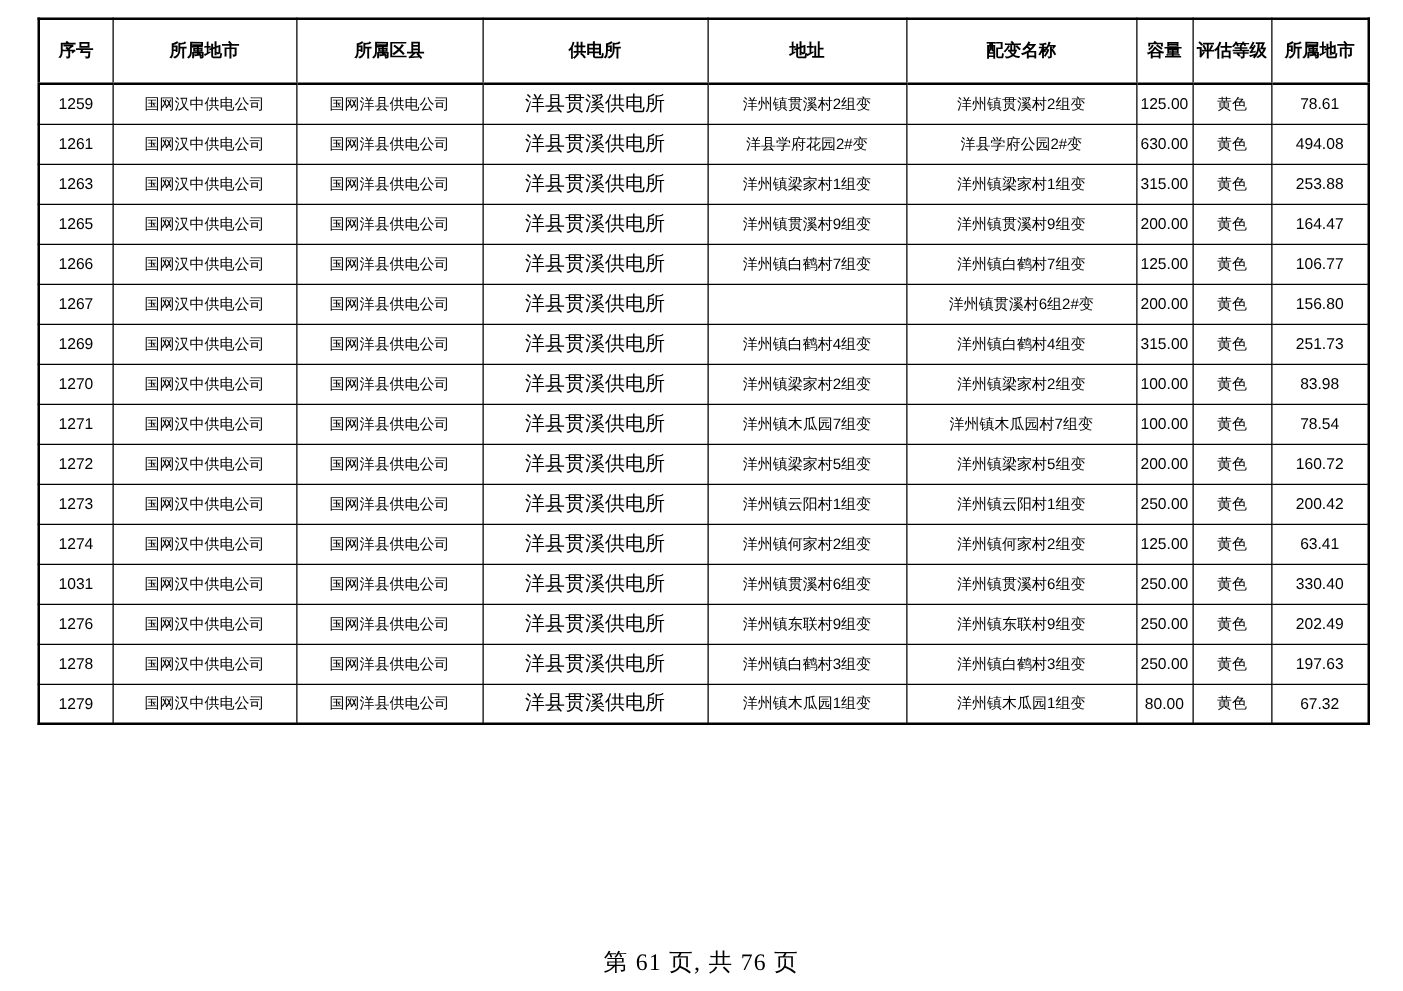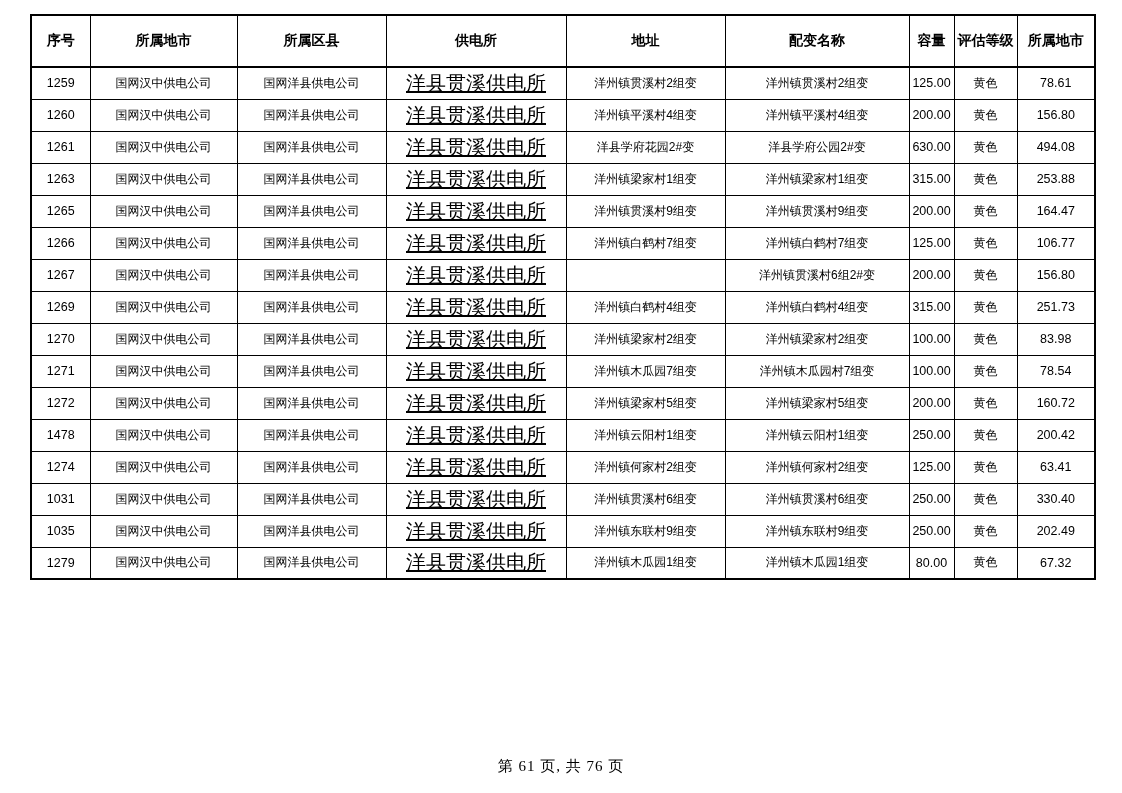--- a/index.html
+++ b/index.html
@@ -43,36 +43,35 @@
     border-bottom: 2px solid #000000;
   }
   table.data-table tbody tr {
     height: 32px;
   }
   table.data-table tbody td {
     font-size: 12px;
     font-weight: normal;
   }
   table.data-table tbody td.col-station {
-    font-size: 20px;
-    text-decoration: underline;
+    font-size: 16px;
   }
   table.data-table tbody td.col-serial,
   table.data-table tbody td.col-capacity,
   table.data-table tbody td.col-open_capacity {
     font-size: 12.5px;
   }
   .footer {
     position: absolute;
     top: 757px;
     left: 0;
     width: 100%;
     text-align: center;
     font-family: "Liberation Serif", serif;
-    font-size: 15px;
+    font-size: 19px;
     letter-spacing: 1px;
     color: #000000;
   }
 </style>
 </head>
 <body>
 
 <div class="page">
   <table class="data-table">
     <colgroup id="cols">
@@ -105,31 +104,20 @@
           <td class="col-city">国网汉中供电公司</td>
           <td class="col-county">国网洋县供电公司</td>
           <td class="col-station">洋县贯溪供电所</td>
           <td class="col-address">洋州镇贯溪村2组变</td>
           <td class="col-transformer">洋州镇贯溪村2组变</td>
           <td class="col-capacity">125.00</td>
           <td class="col-grade">黄色</td>
           <td class="col-open_capacity">78.61</td>
         </tr>
         <tr>
-          <td class="col-serial">1260</td>
-          <td class="col-city">国网汉中供电公司</td>
-          <td class="col-county">国网洋县供电公司</td>
-          <td class="col-station">洋县贯溪供电所</td>
-          <td class="col-address">洋州镇平溪村4组变</td>
-          <td class="col-transformer">洋州镇平溪村4组变</td>
-          <td class="col-capacity">200.00</td>
-          <td class="col-grade">黄色</td>
-          <td class="col-open_capacity">156.80</td>
-        </tr>
-        <tr>
           <td class="col-serial">1261</td>
           <td class="col-city">国网汉中供电公司</td>
           <td class="col-county">国网洋县供电公司</td>
           <td class="col-station">洋县贯溪供电所</td>
           <td class="col-address">洋县学府花园2#变</td>
           <td class="col-transformer">洋县学府公园2#变</td>
           <td class="col-capacity">630.00</td>
           <td class="col-grade">黄色</td>
           <td class="col-open_capacity">494.08</td>
         </tr>
@@ -215,21 +203,21 @@
           <td class="col-city">国网汉中供电公司</td>
           <td class="col-county">国网洋县供电公司</td>
           <td class="col-station">洋县贯溪供电所</td>
           <td class="col-address">洋州镇梁家村5组变</td>
           <td class="col-transformer">洋州镇梁家村5组变</td>
           <td class="col-capacity">200.00</td>
           <td class="col-grade">黄色</td>
           <td class="col-open_capacity">160.72</td>
         </tr>
         <tr>
-          <td class="col-serial">1478</td>
+          <td class="col-serial">1273</td>
           <td class="col-city">国网汉中供电公司</td>
           <td class="col-county">国网洋县供电公司</td>
           <td class="col-station">洋县贯溪供电所</td>
           <td class="col-address">洋州镇云阳村1组变</td>
           <td class="col-transformer">洋州镇云阳村1组变</td>
           <td class="col-capacity">250.00</td>
           <td class="col-grade">黄色</td>
           <td class="col-open_capacity">200.42</td>
         </tr>
         <tr>
@@ -248,29 +236,40 @@
           <td class="col-city">国网汉中供电公司</td>
           <td class="col-county">国网洋县供电公司</td>
           <td class="col-station">洋县贯溪供电所</td>
           <td class="col-address">洋州镇贯溪村6组变</td>
           <td class="col-transformer">洋州镇贯溪村6组变</td>
           <td class="col-capacity">250.00</td>
           <td class="col-grade">黄色</td>
           <td class="col-open_capacity">330.40</td>
         </tr>
         <tr>
-          <td class="col-serial">1035</td>
+          <td class="col-serial">1276</td>
           <td class="col-city">国网汉中供电公司</td>
           <td class="col-county">国网洋县供电公司</td>
           <td class="col-station">洋县贯溪供电所</td>
           <td class="col-address">洋州镇东联村9组变</td>
           <td class="col-transformer">洋州镇东联村9组变</td>
           <td class="col-capacity">250.00</td>
           <td class="col-grade">黄色</td>
           <td class="col-open_capacity">202.49</td>
+        </tr>
+        <tr>
+          <td class="col-serial">1278</td>
+          <td class="col-city">国网汉中供电公司</td>
+          <td class="col-county">国网洋县供电公司</td>
+          <td class="col-station">洋县贯溪供电所</td>
+          <td class="col-address">洋州镇白鹤村3组变</td>
+          <td class="col-transformer">洋州镇白鹤村3组变</td>
+          <td class="col-capacity">250.00</td>
+          <td class="col-grade">黄色</td>
+          <td class="col-open_capacity">197.63</td>
         </tr>
         <tr>
           <td class="col-serial">1279</td>
           <td class="col-city">国网汉中供电公司</td>
           <td class="col-county">国网洋县供电公司</td>
           <td class="col-station">洋县贯溪供电所</td>
           <td class="col-address">洋州镇木瓜园1组变</td>
           <td class="col-transformer">洋州镇木瓜园1组变</td>
           <td class="col-capacity">80.00</td>
           <td class="col-grade">黄色</td>

